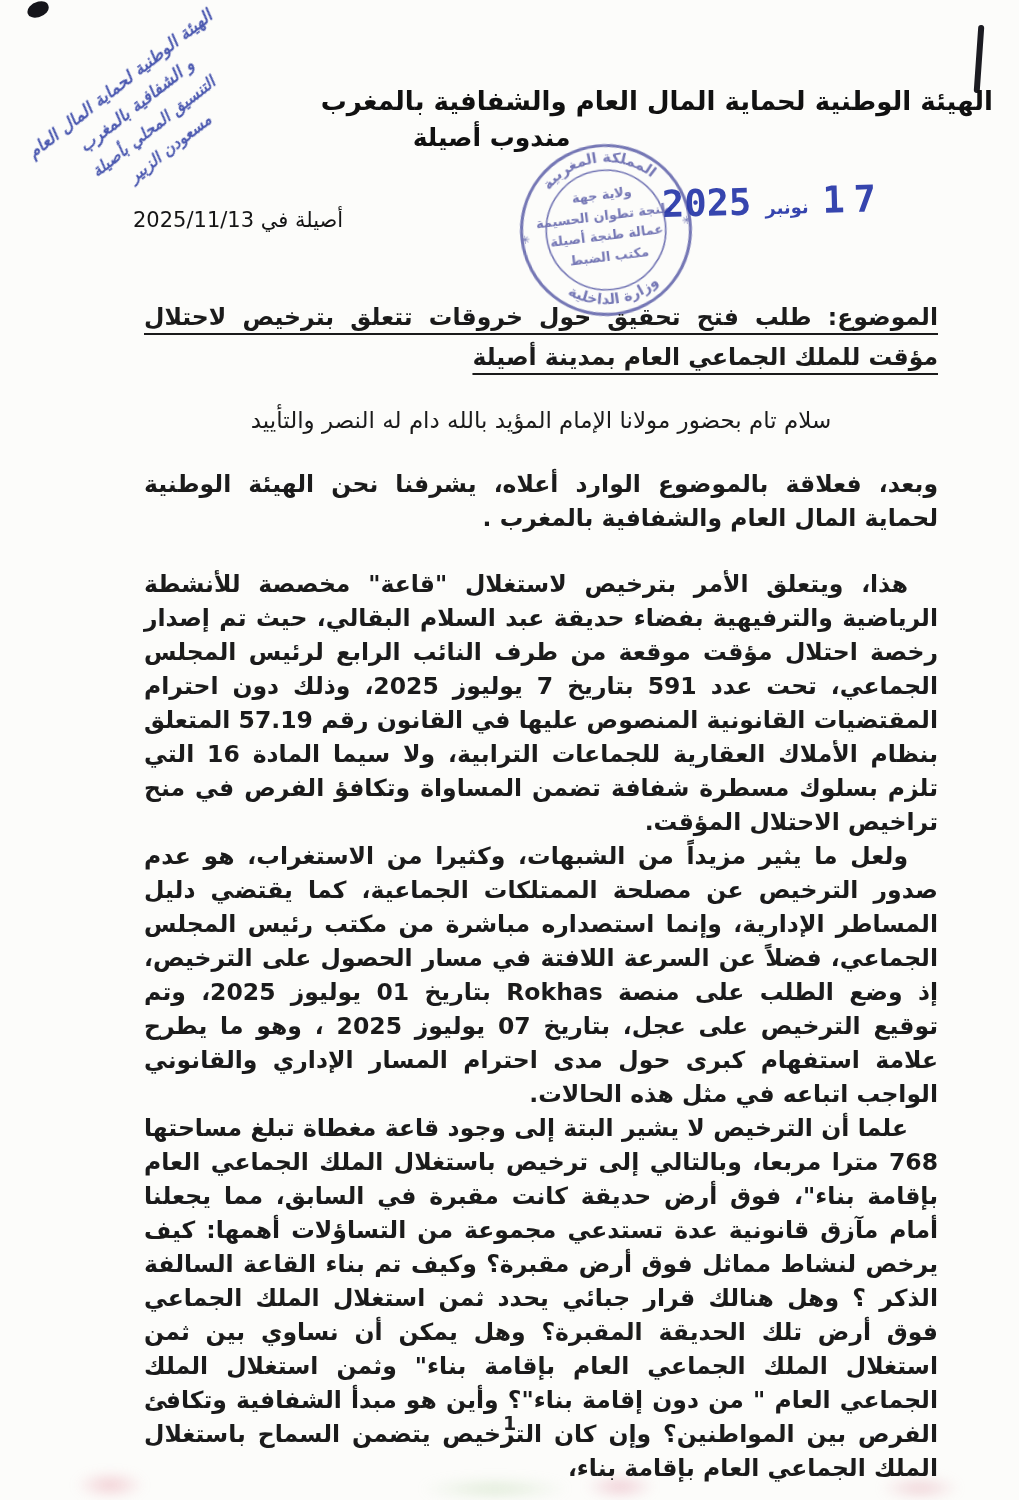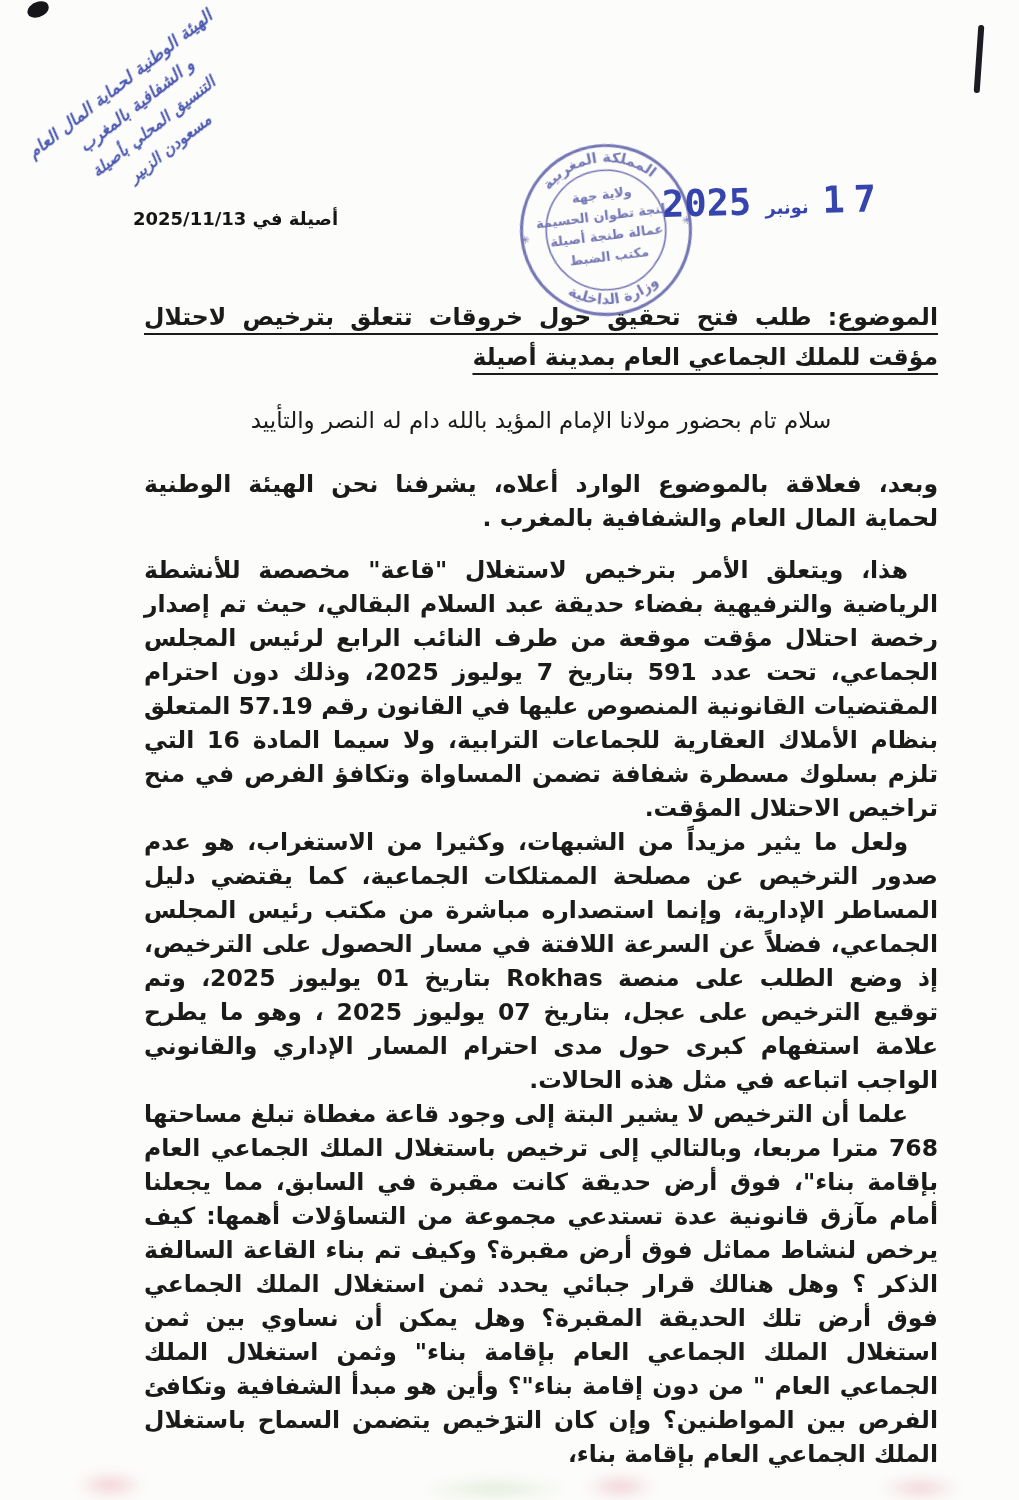--- a/index.html
+++ b/index.html
@@ -24,21 +24,21 @@
     position:absolute;left:-20px;top:62px;width:330px;text-align:center;
     transform:rotate(-38deg);color:#2c3ca3;opacity:.85;
     font-style:italic;font-weight:700;line-height:27px;filter:blur(.3px);
   }
   .diag-stamp .l1,.diag-stamp .l2{font-size:17px;}
   .diag-stamp .l3,.diag-stamp .l4{font-size:16px;}
   
   .org{position:absolute;top:86px;right:26px;text-align:right;color:#111;}
   .org .o1{font-size:26px;font-weight:700;white-space:nowrap;}
   .org .o2{font-size:25px;font-weight:700;margin-top:7px;margin-left:92px;text-align:left;}
-  .place-date{position:absolute;left:133px;top:208px;font-size:18px;font-weight:700;color:#151515;}
+  .place-date{position:absolute;left:133px;top:208px;font-size:21px;font-weight:400;color:#151515;}
   
   .date-stamp{
     position:absolute;left:662px;top:180px;display:flex;align-items:baseline;gap:14px;
     color:#2636a8;transform:rotate(-1.5deg);opacity:.92;
   }
   .date-stamp .ds-day,.date-stamp .ds-year{
     font-family:"DejaVu Sans Mono", monospace;font-weight:700;font-size:37px;
   }
   .date-stamp .ds-day{letter-spacing:9px;}
   .date-stamp .ds-month{font-size:18px;font-weight:700;}
@@ -63,21 +63,21 @@
   }
   .subj{
     font-size:23.5px;font-weight:700;line-height:40px;text-align:justify;
     text-decoration:underline;text-decoration-thickness:2.2px;text-underline-offset:8px;
     margin:16px 0 26px 0;
   }
   .greet{font-size:23px;font-weight:400;text-align:center;line-height:34px;margin:0 0 30px 0;}
   .letter p.body{
     margin:0;font-size:23.5px;font-weight:700;line-height:34px;text-align:justify;color:#1b1b1b;
   }
-  .letter p.p1{margin-bottom:18px;}
+  .letter p.p1{margin-bottom:32px;}
   .letter p.ind{text-indent:30px;}
   .pagenum{position:absolute;left:0;right:0;top:1412px;text-align:center;
     font-size:19px;font-weight:700;color:#222;}
 </style>
 </head>
 <body>
 
 <div class="page">
 
   <div class="corner-blob"></div>
@@ -87,20 +87,24 @@
   <div class="blot b3"></div>
   <div class="blot b4"></div>
 
   <div class="diag-stamp">
     <div class="l1">الهيئة الوطنية لحماية المال العام</div>
     <div class="l2">و الشفافية بالمغرب</div>
     <div class="l3">التنسيق المحلي بأصيلة</div>
     <div class="l4">مسعودن الزبير</div>
   </div>
 
+  <div class="org">
+    <div class="o1">الهيئة الوطنية لحماية المال العام والشفافية بالمغرب</div>
+    <div class="o2">مندوب أصيلة</div>
+  </div>
 
   <svg class="round-stamp" viewBox="0 0 200 200" width="206" height="206">
     <defs>
       <path id="arcTop" d="M 30,104 A 70,70 0 0 1 170,104" fill="none"></path>
       <path id="arcBot" d="M 24,96 A 76,76 0 0 0 176,96" fill="none"></path>
     </defs>
     <circle class="ring-o" cx="100" cy="100" r="82"></circle>
     <circle class="ring-i" cx="100" cy="100" r="58"></circle>
     <text class="st-arc"><textPath href="#arcTop" startOffset="50%" text-anchor="middle">المملكة المغربية</textPath></text>
     <text class="st-arc"><textPath href="#arcBot" startOffset="50%" text-anchor="middle">وزارة الداخلية</textPath></text>

